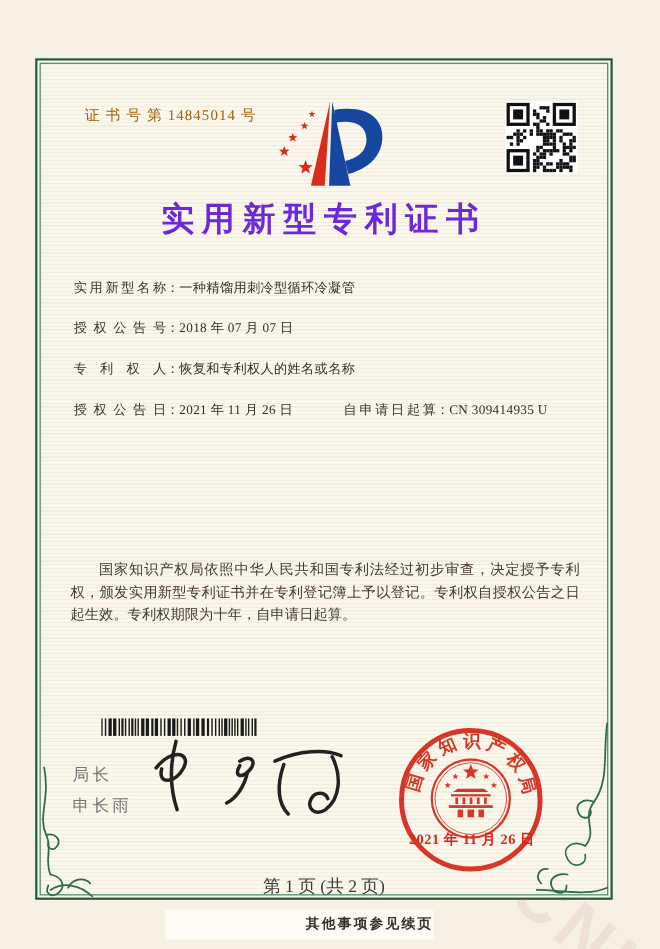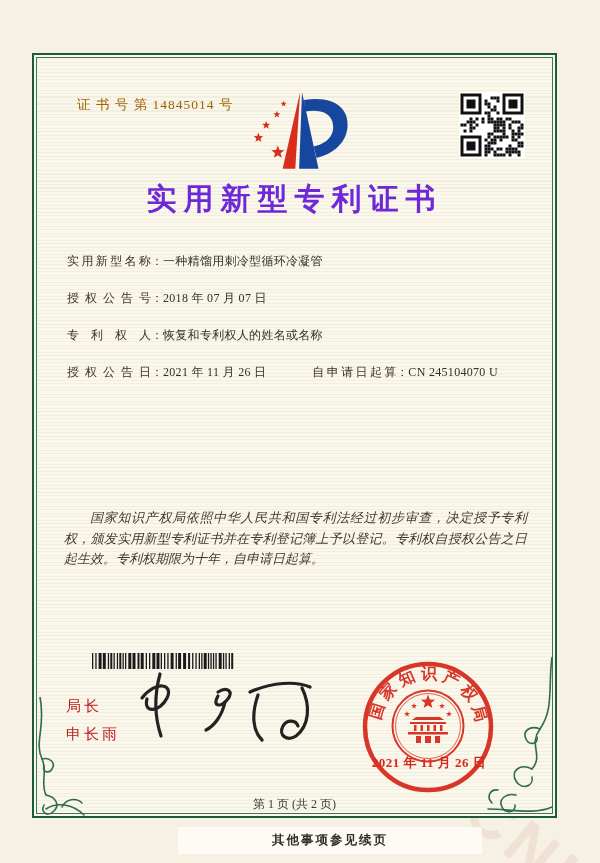--- a/index.html
+++ b/index.html
@@ -32,40 +32,40 @@
   .frow{margin-bottom:16px;line-height:21px;}
   .frow.addr{margin-bottom:9px;}
   .flabel{display:inline-block;width:84px;text-align:justify;text-align-last:justify;vertical-align:top;}
   .fcolon{display:inline-block;vertical-align:top;}
   .fvalue{display:inline-block;width:352px;vertical-align:top;color:#332f28;letter-spacing:0.3px;}
   .frow2{display:flex;line-height:21px;align-items:flex-end;}
   .pair2{margin-left:46px;display:flex;}
   .pair2 .fvalue,.pairv{width:auto;}
 
   .paras{position:absolute;left:30px;top:453px;width:463px;font-size:13px;
-         line-height:20.5px;color:#45372b;text-align:justify;font-style:italic;}
+         line-height:20.5px;color:#45372b;text-align:justify;}
   .paras p{margin:0;text-indent:2em;}
 
   .barcode{position:absolute;left:58px;top:598px;width:144px;height:16px;}
-  .signer{position:absolute;left:32px;top:637px;font-family:Liberation Sans, sans-serif;
-          font-size:15px;letter-spacing:3px;color:#b91c1c;line-height:28px;z-index:3;}
+  .signer{position:absolute;left:32px;top:637px;font-family:Liberation Mono, monospace;
+          font-size:15px;letter-spacing:3px;color:#737373;line-height:28px;z-index:3;}
   .signature{position:absolute;left:96px;top:613px;width:195px;height:85px;z-index:3;}
 
   .seal{position:absolute;left:324px;top:600px;width:140px;height:145px;z-index:3;opacity:0.93;}
   .seal-char{font-size:16px;font-weight:bold;fill:#d5281b;font-family:"Liberation Serif",serif;text-anchor:middle;}
   .seal-date{position:absolute;left:320px;top:699px;width:150px;text-align:center;z-index:4;
              color:#d5281b;font-size:13px;font-weight:bold;letter-spacing:0.5px;}
 
-  .page-info{position:absolute;left:0;top:741px;width:100%;text-align:center;font-size:12px;color:#3a3a3a;}
+  .page-info{position:absolute;left:0;top:741px;width:100%;text-align:center;font-size:16px;color:#3a3a3a;}
 
   .flourish-bl{position:absolute;left:-2px;top:642px;width:95px;height:120px;z-index:3;}
   .flourish-br{position:absolute;left:418px;top:602px;width:105px;height:160px;z-index:3;}
 
-  .footer-band{position:absolute;left:150px;top:827px;width:304px;height:27px;z-index:2;
-               background:rgba(255,253,247,0.85);display:flex;align-items:center;justify-content:center;margin-left:28px;}
+  .footer-band{position:absolute;left:150px;top:827px;width:244px;height:27px;z-index:2;
+               background:rgba(255,253,247,0.85);display:flex;align-items:center;justify-content:flex-end;}
   .footer-note{font-size:12.5px;color:#33302a;letter-spacing:2px;font-weight:bold;}
 </style>
 </head>
 <body>
 
 <div id="page">
 
   <div class="wm wm-tl">CNIPA</div>
   <div class="wm wm-right">CNIPA</div>
   <div class="wm wm-mid">CNIPA</div>
@@ -240,21 +240,21 @@
       <div class="frow">
         <span class="flabel">专利权人</span><span class="fcolon">：</span><span class="fvalue">恢复和专利权人的姓名或名称</span>
       </div>
       <div class="frow2">
         <span class="flabel">授权公告日</span>
           <span class="fcolon">：</span>
           <span class="fvalue pairv">2021 年 11 月 26 日</span>
         <span class="pair2">
             <span class="flabel">自申请日起算</span>
             <span class="fcolon">：</span>
-            <span class="fvalue pairv">CN 245104070 U</span>
+            <span class="fvalue pairv">CN 309414935 U</span>
           </span>
       </div>
     </div>
 
     <div class="paras">
       <p>国家知识产权局依照中华人民共和国专利法经过初步审查，决定授予专利权，颁发实用新型专利证书并在专利登记簿上予以登记。专利权自授权公告之日起生效。专利权期限为十年，自申请日起算。</p>
     </div>
 
     <svg class="barcode" viewBox="0 0 144 16" preserveAspectRatio="none">
       <g id="bars" fill="#1a1a1a">

